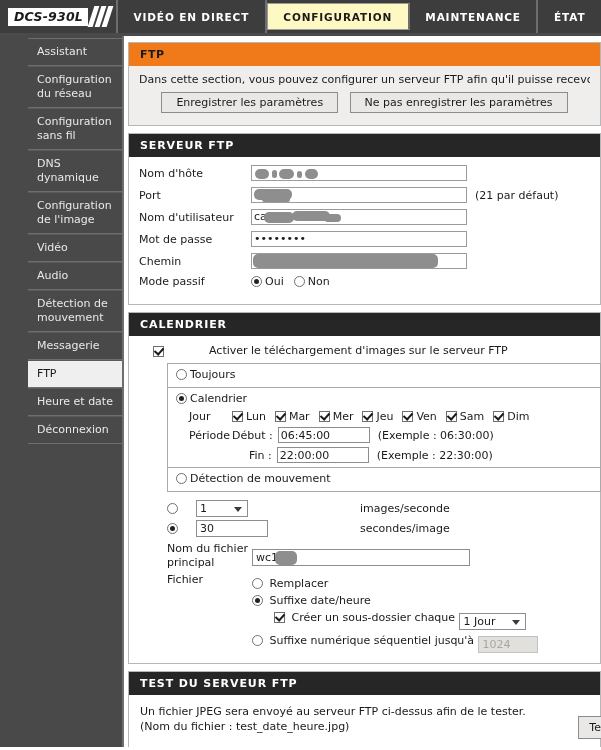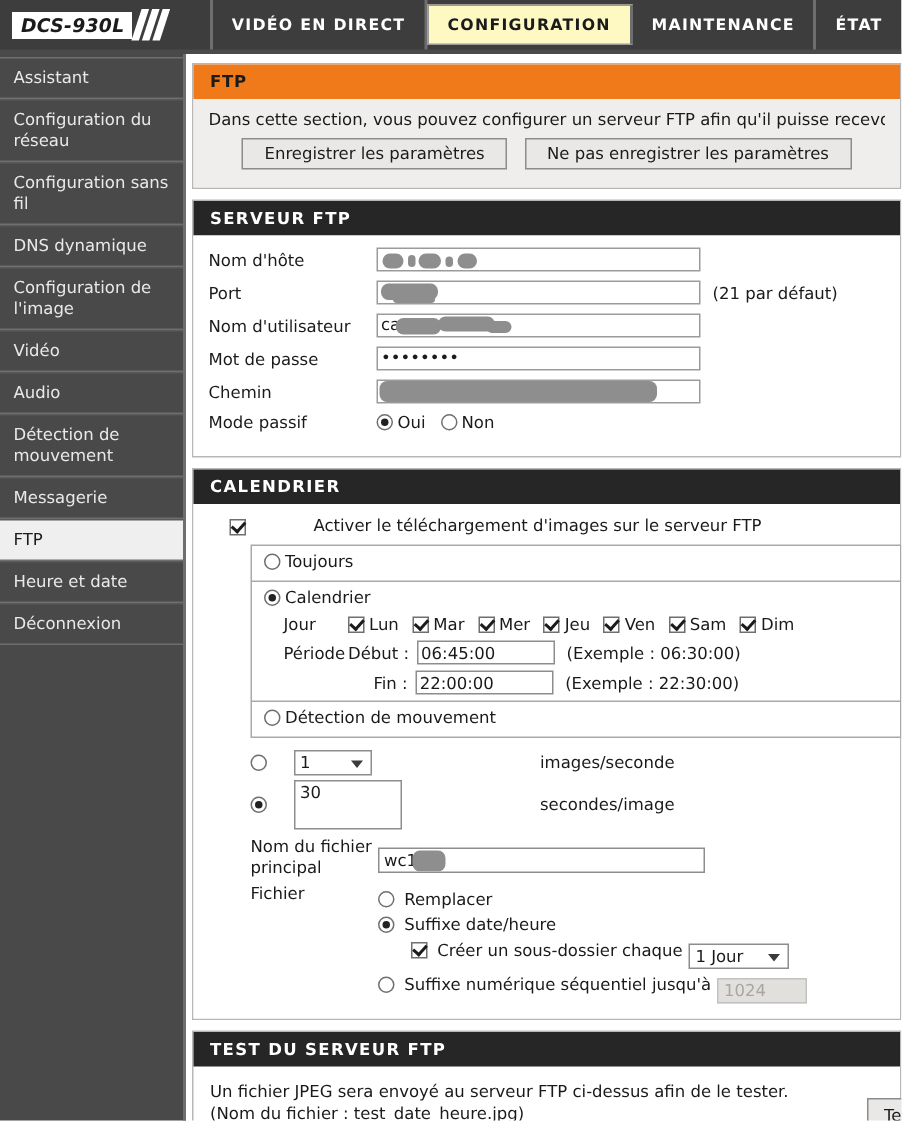--- a/index.html
+++ b/index.html
@@ -27,21 +27,21 @@
   .topbar {
     position: relative;
     height: 36px;
     background: #3d3d3d;
     border-bottom: 3px solid #4a4a4a;
     display: flex;
     align-items: stretch;
     box-sizing: border-box;
   }
   .logo-wrap {
-    width: 140px;
+    width: 116px;
     display: flex;
     align-items: center;
     padding-left: 8px;
     box-sizing: border-box;
     position: relative;
   }
   .logo-plate {
     background: #ffffff;
     color: #1b1b1b;
     font-style: italic;
@@ -105,20 +105,21 @@
     height: 711px;
   }
   
   .sidebar {
     width: 124px;
     background: #494949;
     box-sizing: border-box;
     border-right: 2px solid #6e6e6e;
     padding-top: 2px;
     flex: 0 0 124px;
+    padding-left: 28px;
   }
   .side-item {
     color: #e9e9e9;
     font-size: 11px;
     line-height: 14px;
     padding: 6px 6px 6px 9px;
     border-bottom: 1px solid #6e6e6e;
     border-top: 1px solid #5a5a5a;
     box-sizing: border-box;
   }
@@ -333,21 +334,21 @@
     content: "";
     position: absolute;
     right: 5px; top: 6px;
     border-left: 4px solid transparent;
     border-right: 4px solid transparent;
     border-top: 5px solid #3b3b3b;
   }
   .num-in {
     border: 1px solid #8d8d8d;
     background: #fff;
-    height: 33px;
+    height: 17px;
     width: 72px;
     box-sizing: border-box;
     font-size: 11px;
     line-height: 15px;
     padding-left: 3px;
   }
   .unit { font-size: 11px; margin-left: 0; }
 
   .fname-in {
     position: relative;

